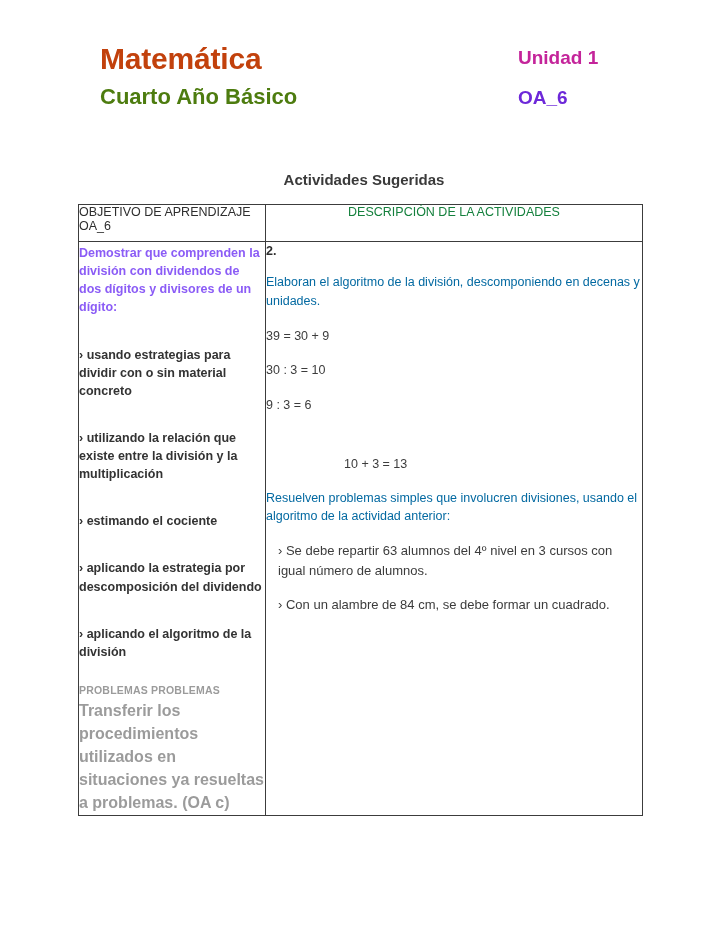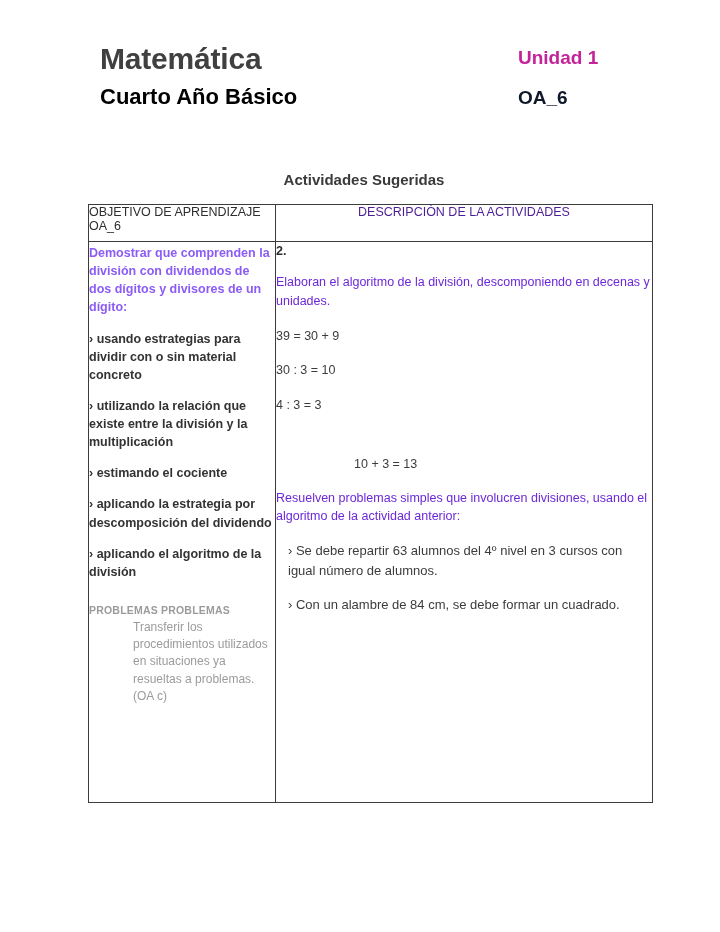--- a/index.html
+++ b/index.html
@@ -23,68 +23,68 @@
     top: 0;
     width: 720px;
     height: 140px;
   }
   .subject-title {
     position: absolute;
     left: 100px;
     top: 44px;
     font-size: 30px;
     font-weight: bold;
-    color: #404040;
+    color: #c2410c;
     letter-spacing: -0.2px;
     line-height: 1;
   }
   .grade-title {
     position: absolute;
     left: 100px;
     top: 86px;
     font-size: 22px;
     font-weight: bold;
-    color: #000000;
+    color: #4d7c0f;
     line-height: 1;
   }
   .unit-label {
     position: absolute;
     left: 518px;
     top: 48px;
     font-size: 19px;
     font-weight: bold;
     color: #c4249a;
     line-height: 1;
   }
   .oa-label {
     position: absolute;
     left: 518px;
     top: 88px;
     font-size: 19px;
     font-weight: bold;
-    color: #0f172a;
+    color: #6d28d9;
     line-height: 1;
   }
 
   
   .section-title {
     position: absolute;
     left: 4px;
     top: 171px;
     width: 720px;
     text-align: center;
     font-size: 15px;
     font-weight: bold;
     color: #3a3a3a;
   }
 
   
   .activities-table {
     position: absolute;
-    left: 88px;
+    left: 78px;
     top: 204px;
     width: 564px;
     border-collapse: collapse;
     table-layout: fixed;
     padding-left: 44px;
   }
   .activities-table td,
   .activities-table th {
     border: 1px solid #3c3c3c;
     vertical-align: top;
@@ -99,21 +99,21 @@
     text-align: left;
     padding: 8px 6px 8px 8px;
     height: 36px;
     color: #2e2e2e;
   }
   .th-description {
     font-size: 12.5px;
     font-weight: normal;
     text-align: center;
     padding: 8px 6px;
-    color: #4c1d95;
+    color: #15803d;
   }
 
   .cell-objective {
     padding: 8px 10px 10px 8px;
     height: 560px;
   }
   .cell-description {
     padding: 8px 12px 10px 12px;
   }
 
@@ -123,52 +123,51 @@
     font-weight: bold;
     line-height: 1.45;
     color: #8b5cf6;
     margin: 2px 0 0 0;
   }
   .obj-item {
     font-size: 12.5px;
     font-weight: bold;
     line-height: 1.45;
     color: #333333;
-    margin: 13px 0 0 0;
+    margin: 29px 0 0 0;
   }
   .resolver-block {
     margin-top: 22px;
     color: #9b9b9b;
   }
   .resolver-heading {
     font-size: 10.5px;
     font-weight: bold;
     letter-spacing: 0.2px;
     line-height: 1.4;
   }
   .resolver-body {
-    font-size: 12px;
-    font-weight: normal;
+    font-size: 16px;
+    font-weight: bold;
     line-height: 1.45;
     margin-top: 1px;
-    margin-left: 44px;
   }
 
   
   .desc-num {
     font-size: 12.5px;
     font-weight: bold;
     color: #2e2e2e;
     margin: 2px 0 0 0;
   }
   .desc-para {
     font-size: 12.5px;
     font-weight: normal;
     line-height: 1.5;
-    color: #6d28d9;
+    color: #0369a1;
     margin: 15px 0 0 0;
   }
   .desc-eq {
     font-size: 12.5px;
     font-weight: normal;
     line-height: 1.5;
     color: #3c3c3c;
     margin: 16px 0 0 0;
   }
   .desc-eq-indent {
@@ -222,21 +221,21 @@
         <div class="resolver-block">
           <div class="resolver-heading">PROBLEMAS PROBLEMAS</div>
           <div class="resolver-body">Transferir los procedimientos utilizados en situaciones ya resueltas a problemas. (OA c)</div>
         </div>
       </td>
       <td class="cell-description">
         <p class="desc-num">2.</p>
         <p class="desc-para">Elaboran el algoritmo de la división, descomponiendo en decenas y unidades.</p>
         <p class="desc-eq">39 = 30 + 9</p>
         <p class="desc-eq">30 : 3 = 10</p>
-        <p class="desc-eq">4 : 3 = 3</p>
+        <p class="desc-eq">9 : 3 = 6</p>
         <p class="desc-eq-indent">10 + 3 = 13</p>
         <p class="desc-para">Resuelven problemas simples que involucren divisiones, usando el algoritmo de la actividad anterior:</p>
         <p class="desc-bullet">› Se debe repartir 63 alumnos del 4º nivel en 3 cursos con igual número de alumnos.</p>
         <p class="desc-bullet">› Con un alambre de 84 cm, se debe formar un cuadrado.</p>
       </td>
     </tr>
   </tbody>
 </table>
 
 </body></html>

